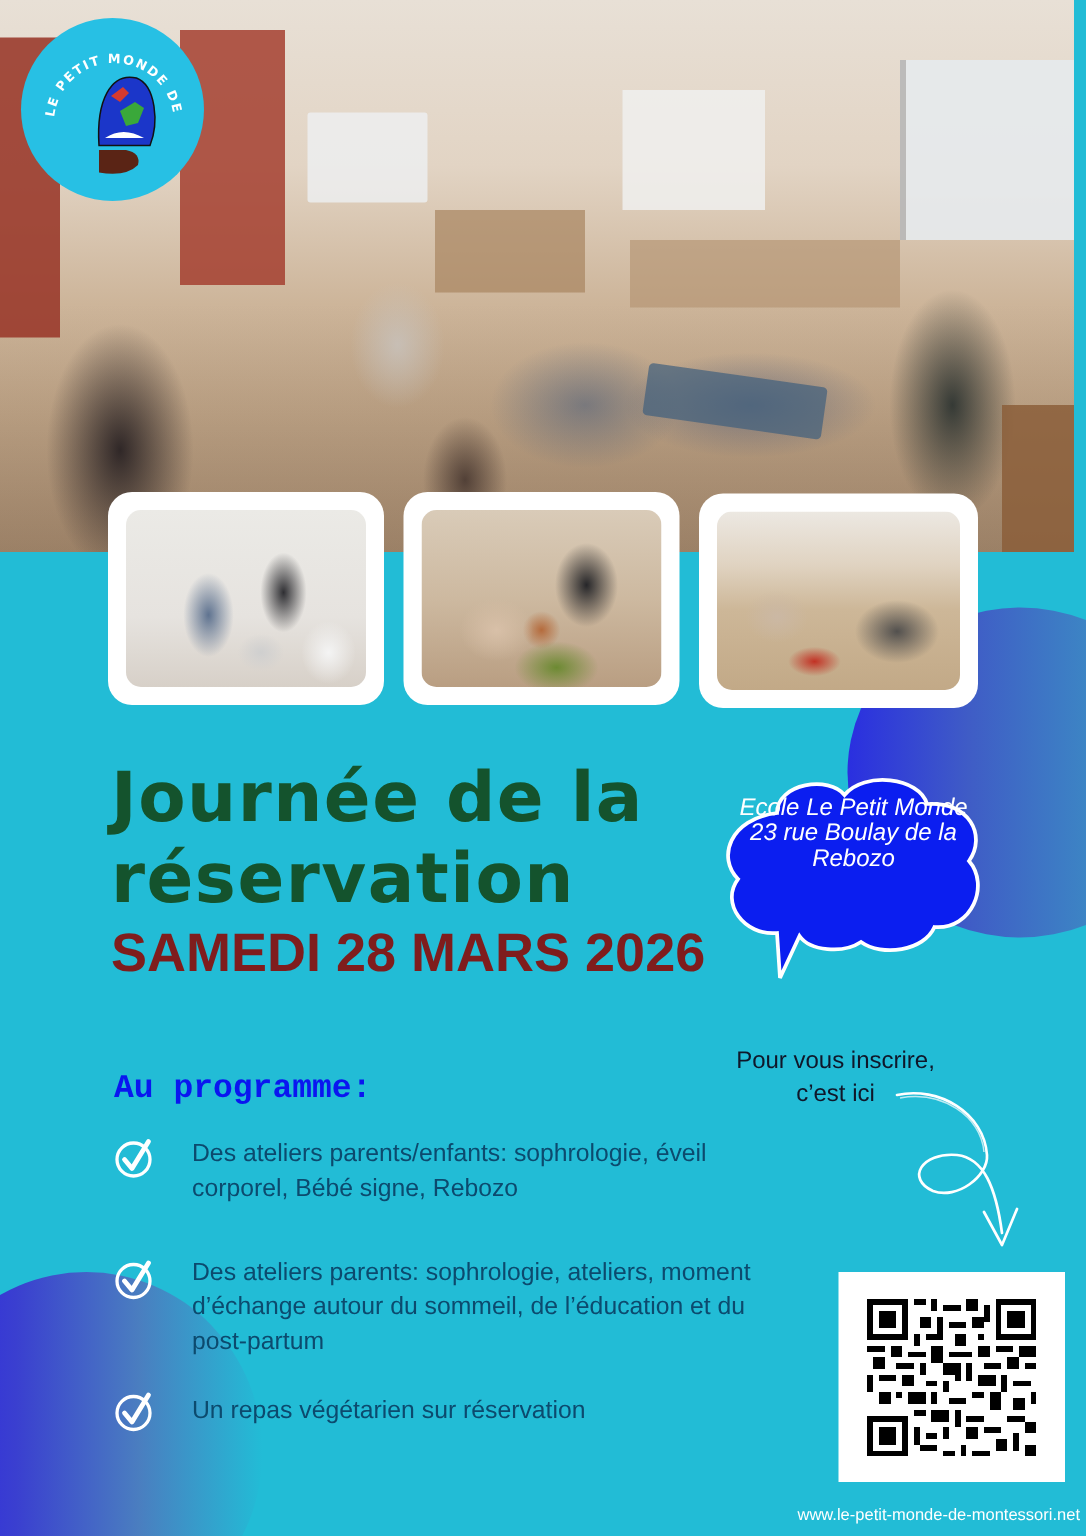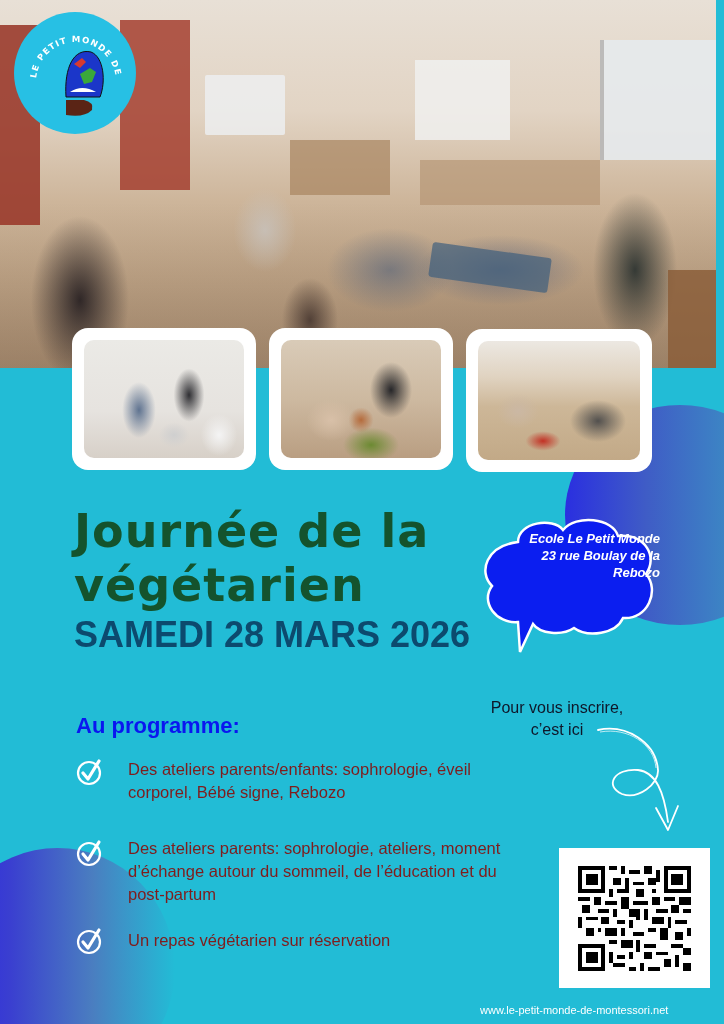--- a/index.html
+++ b/index.html
@@ -88,43 +88,43 @@
     }
 
     
     .title {
       position: absolute; left: 74px; top: 504px; width: 420px;
       color: #14532d; font-weight: 700; font-size: 46px; line-height: 54px; letter-spacing: 1px;
       font-family: "DejaVu Sans", sans-serif;
     }
     .date {
       position: absolute; left: 74px; top: 614px;
-      color: #0c4a6e; font-weight: 700; font-size: 36px; letter-spacing: 0px;
+      color: #7f1d1d; font-weight: 700; font-size: 36px; letter-spacing: 0px;
       font-family: "Liberation Sans", sans-serif;
     }
 
     
     .cloud { position: absolute; left: 478px; top: 512px; width: 182px; height: 150px; }
     .cloud-text {
-      position: absolute; left: 478px; top: 530px; width: 182px; text-align: right;
-      color: #ffffff; font-style: italic; font-weight: 700; font-size: 13px; line-height: 17px;
+      position: absolute; left: 478px; top: 530px; width: 182px; text-align: center;
+      color: #ffffff; font-style: italic; font-weight: 400; font-size: 16px; line-height: 17px;
       font-family: "Liberation Sans", sans-serif;
     }
 
     
     .prog-title {
       position: absolute; left: 76px; top: 713px;
       color: #0a16f0; font-weight: 700; font-size: 22px;
-      font-family: Liberation Sans, sans-serif;
+      font-family: Liberation Mono, monospace;
     }
     .item { position: absolute; left: 76px; width: 420px; }
     .item .chk { position: absolute; left: 0; top: 0; width: 28px; height: 28px; }
     .item .txt {
       position: absolute; left: 52px; top: 0; width: 380px;
-      color: #7f1d1d; font-size: 16.5px; line-height: 23px;
+      color: #0c4a6e; font-size: 16.5px; line-height: 23px;
       font-family: "Liberation Sans", sans-serif;
     }
     .i1 { top: 758px; }
     .i2 { top: 837px; }
     .i3 { top: 929px; }
     .i1 .chk { top: 0px; }
     .i2 .chk { top: 2px; }
     .i3 .chk { top: -2px; }
 
     
@@ -132,21 +132,21 @@
       position: absolute; left: 472px; top: 697px; width: 170px; text-align: center;
       color: #0f172a; font-size: 16px; line-height: 22px;
       font-family: "Liberation Sans", sans-serif;
     }
     .arrow { position: absolute; left: 596px; top: 722px; width: 100px; height: 116px; }
     .qr-box {
       position: absolute; left: 559px; top: 848px; width: 151px; height: 140px; background: #ffffff;
     }
     .qr-box svg { position: absolute; left: 18px; top: 18px; }
     .url {
-      position: absolute; left: 480px; top: 1004px; width: 240px; 
+      position: absolute; left: 480px; top: 1004px; width: 240px; text-align: right;
       color: #ffffff; font-size: 11px;
       font-family: "Liberation Sans", sans-serif;
     }
   </style>
 </head>
 <body>
 
 <div class="poster">
 
   <div class="hero">
@@ -189,21 +189,21 @@
   </div>
   <div class="frame f2">
     <div class="pic pic2" title="Atelier parents/enfants on colored mats"></div>
   </div>
   <div class="frame f3">
     <div class="pic pic3" title="Circle of parents and children with rebozo scarves"></div>
   </div>
 
   <div class="title">
     <div>Journée de la</div>
-    <div>végétarien</div>
+    <div>réservation</div>
   </div>
   <div class="date">SAMEDI 28 MARS 2026</div>
 
   <svg class="cloud" viewBox="0 0 182 150">
     <path d="M 40 30 C 40 10 75 5 85 18 C 98 2 135 6 140 24 C 168 22 180 45 168 62 C 182 78 170 108 145 106 C 138 122 110 126 96 116 C 84 124 62 122 55 112 L 42 140 L 40 110 C 18 112 2 90 14 74 C 0 60 8 34 40 30 Z" fill="#0b1ef0" stroke="#ffffff" stroke-width="2.5"></path>
   </svg>
   <div class="cloud-text">
     <div>Ecole Le Petit Monde</div>
     <div>23 rue Boulay de la</div>
     <div>Rebozo</div>

